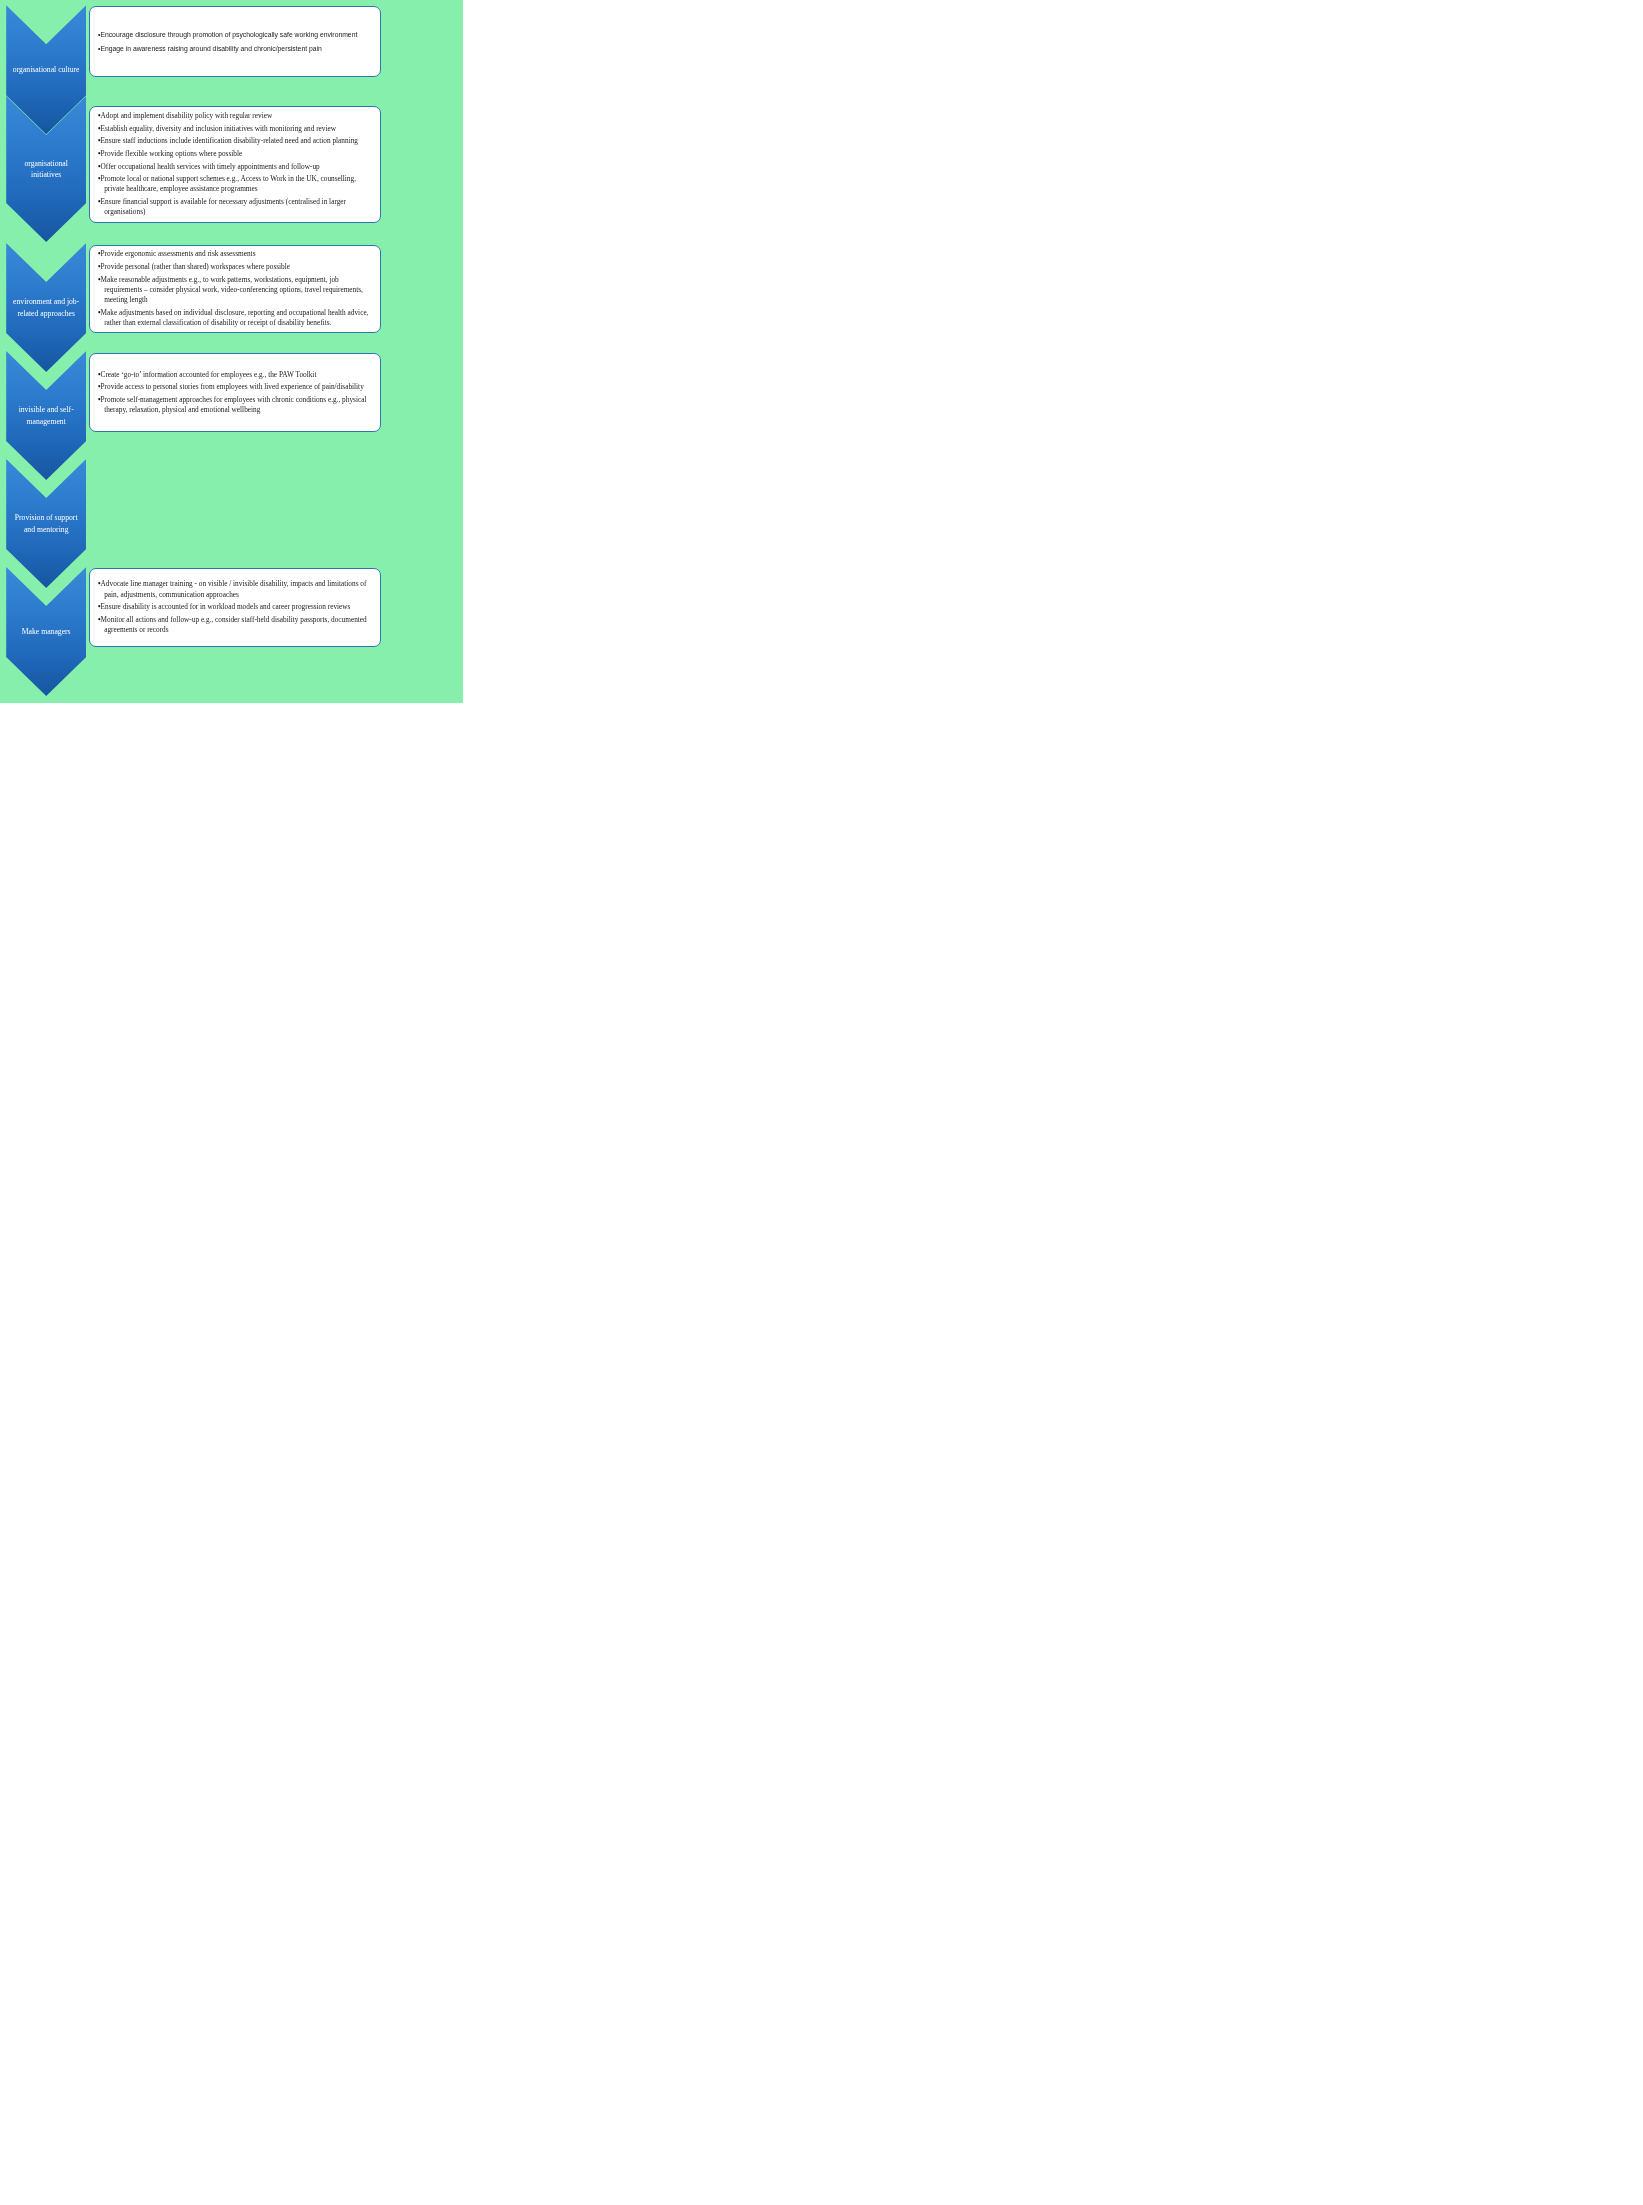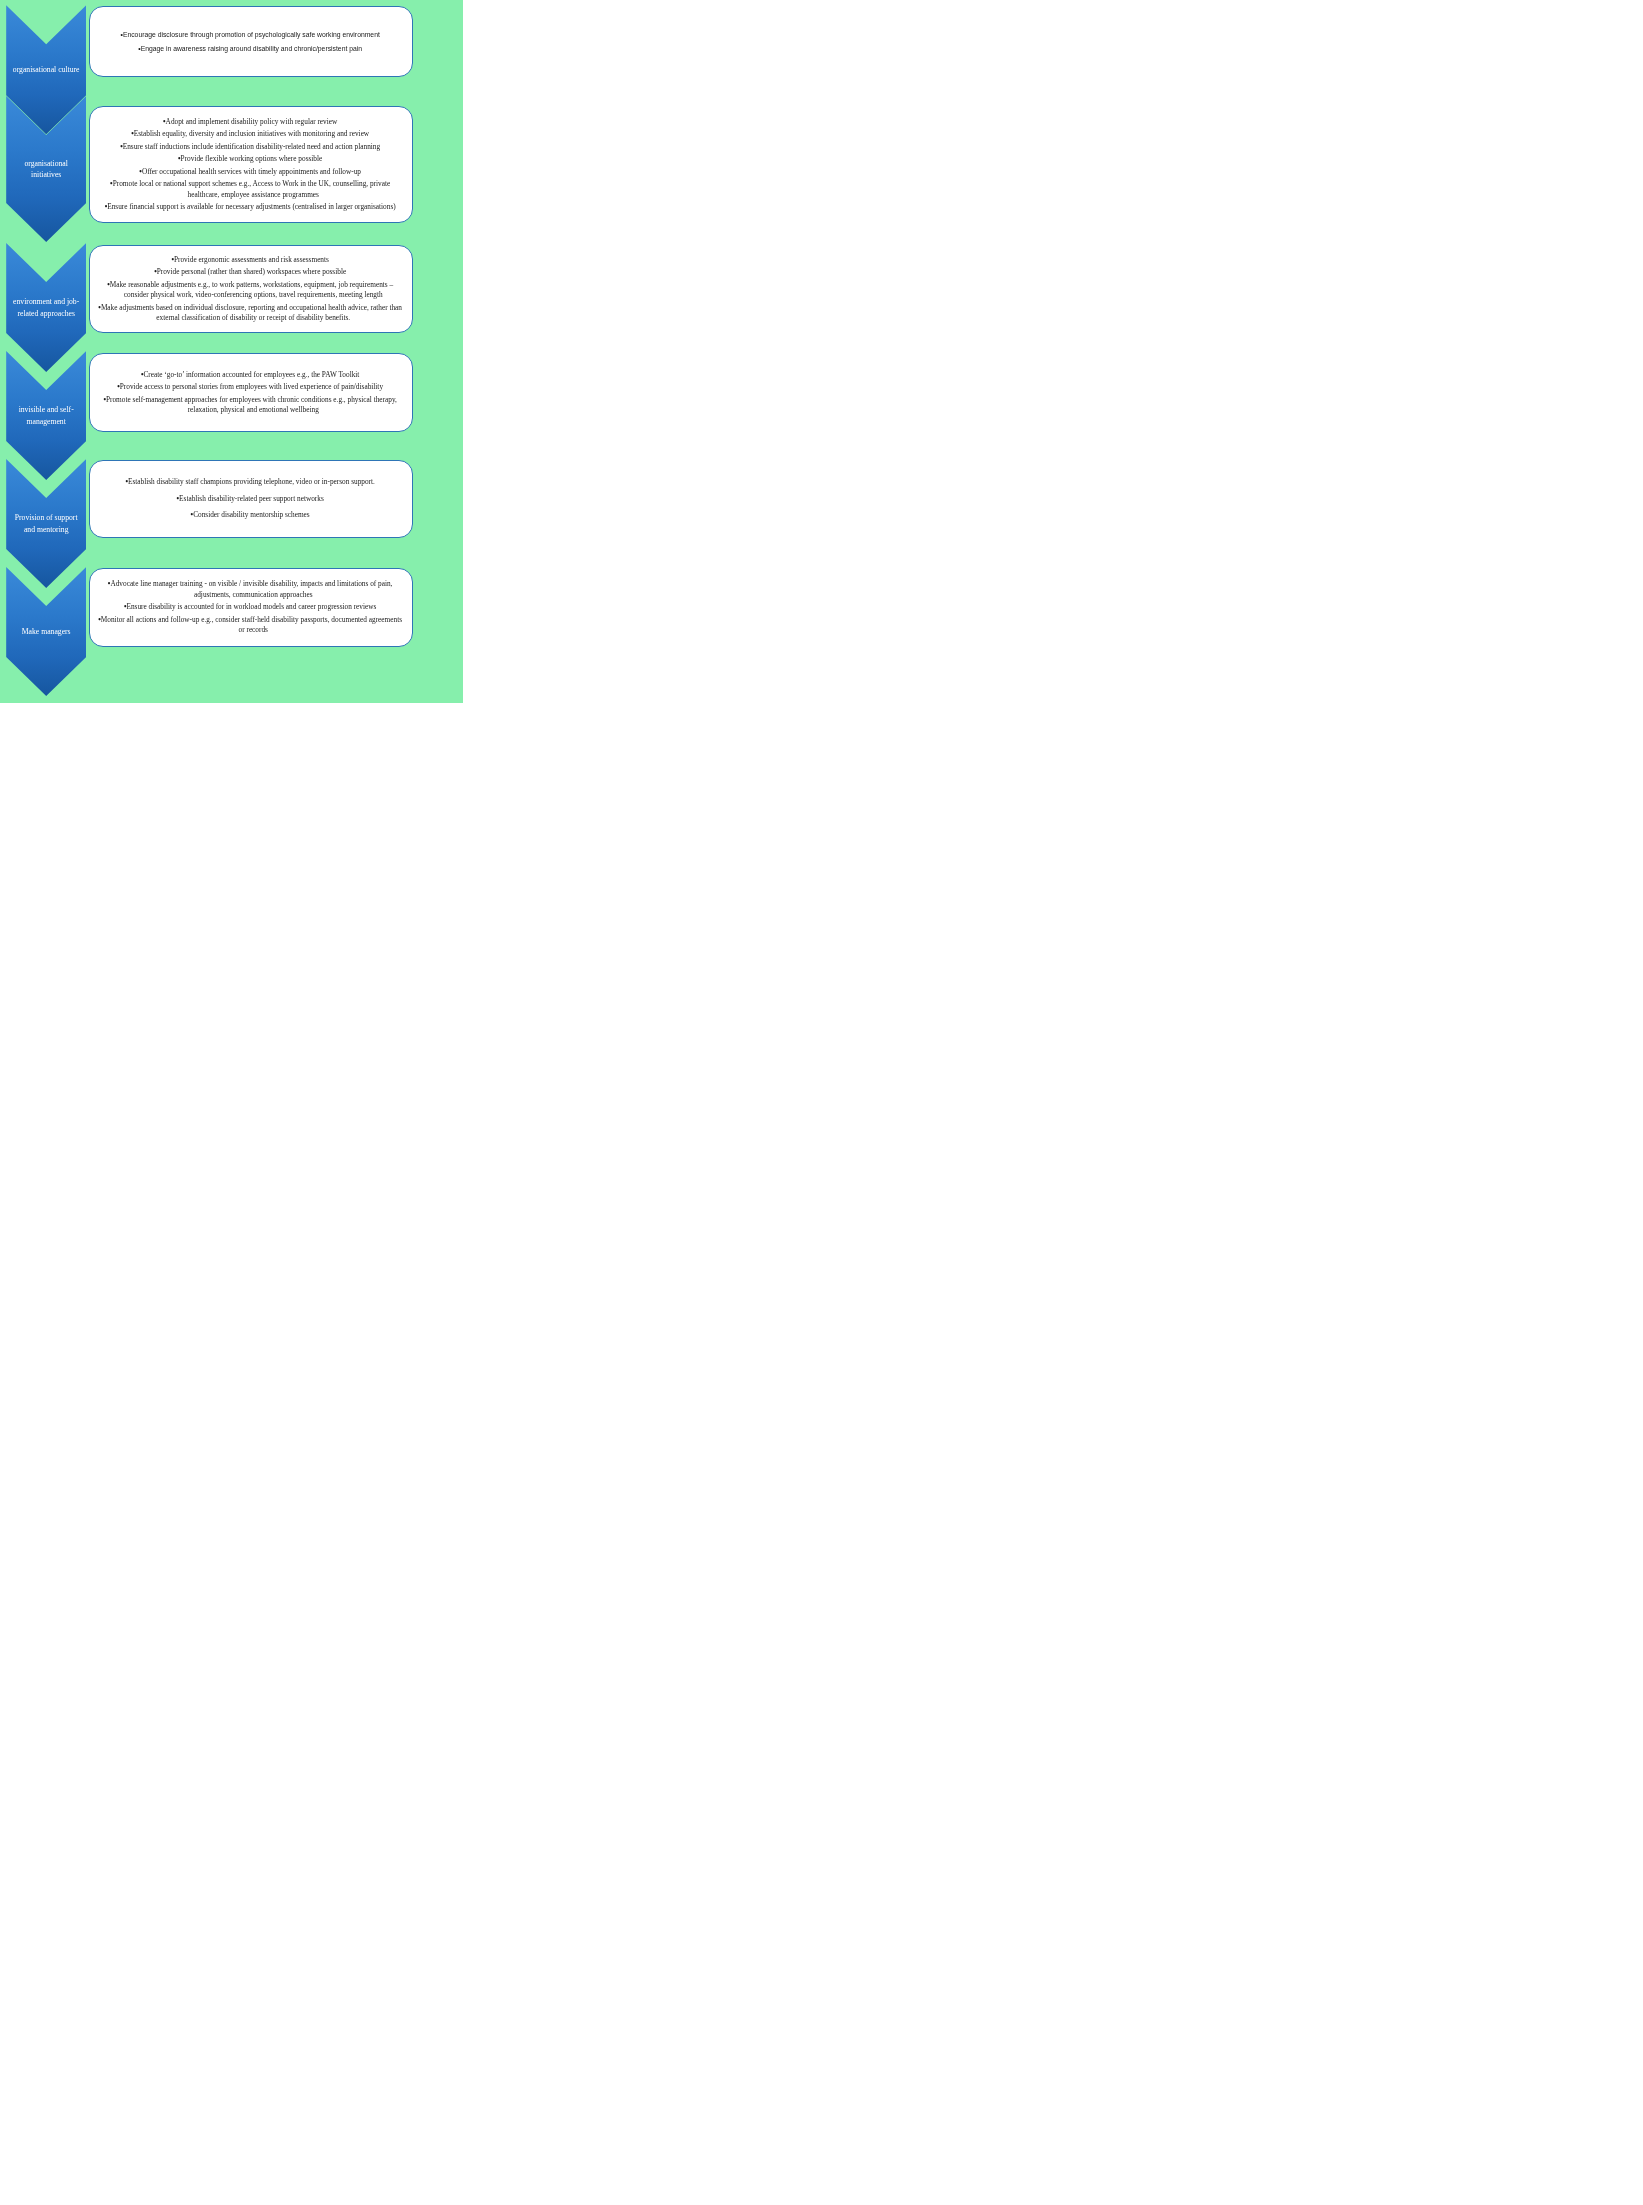--- a/index.html
+++ b/index.html
@@ -42,30 +42,29 @@
   .c2 { top: 96px;  height: 146px; }
   .c3 { top: 243px;  height: 129px; }
   .c4 { top: 351px;  height: 129px; }
   .c5 { top: 459px; height: 129px; }
   .c6 { top: 567px; height: 129px; }
 
   
   .box {
     position: absolute;
     left: 89px;
-    width: 324px;
+    width: 292px;
     box-sizing: border-box;
     background: #ffffff;
     border: 0.7px solid #2E75B6;
-    border-radius: 14px;
+    border-radius: 7px;
     display: flex;
     flex-direction: column;
     justify-content: center;
     padding: 6.2px 9.7px 6.2px 8px;
-    text-align: center;
   }
   .b1 { top: 6.2px;   height: 71px; font-family: "Liberation Sans", "DejaVu Sans", sans-serif; font-size: 6.8px; }
   .b2 { top: 106px;  height: 117px; }
   .b3 { top: 245px;  height: 88px; }
   .b4 { top: 353px;  height: 79px; }
   .b5 { top: 460px; height: 78px; }
   .b6 { top: 568px; height: 79px; }
 
   .box { font-size: 7.3px; line-height: 1.42; }
   .b1  { font-size: 6.8px; line-height: 1.4; }
@@ -139,25 +138,20 @@
     <div class="bullet">Make reasonable adjustments e.g., to work patterns, workstations, equipment, job requirements – consider physical work, video-conferencing options, travel requirements, meeting length</div>
     <div class="bullet">Make adjustments based on individual disclosure, reporting and occupational health advice, rather than external classification of disability or receipt of disability benefits.</div>
   </div>
 
   <div class="box b4">
     <div class="bullet">Create ‘go-to’ information accounted for employees e.g., the PAW Toolkit</div>
     <div class="bullet">Provide access to personal stories from employees with lived experience of pain/disability</div>
     <div class="bullet">Promote self-management approaches for employees with chronic conditions e.g., physical therapy, relaxation, physical and emotional wellbeing</div>
   </div>
 
-  <div class="box b5">
-    <div class="bullet">Establish disability staff champions providing telephone, video or in-person support.</div>
-    <div class="bullet">Establish disability-related peer support networks</div>
-    <div class="bullet">Consider disability mentorship schemes</div>
-  </div>
 
   <div class="box b6">
     <div class="bullet">Advocate line manager training - on visible / invisible disability, impacts and limitations of pain, adjustments, communication approaches</div>
     <div class="bullet">Ensure disability is accounted for in workload models and career progression reviews</div>
     <div class="bullet">Monitor all actions and follow-up e.g., consider staff-held disability passports, documented agreements or records</div>
   </div>
 
 </div>
 
 

